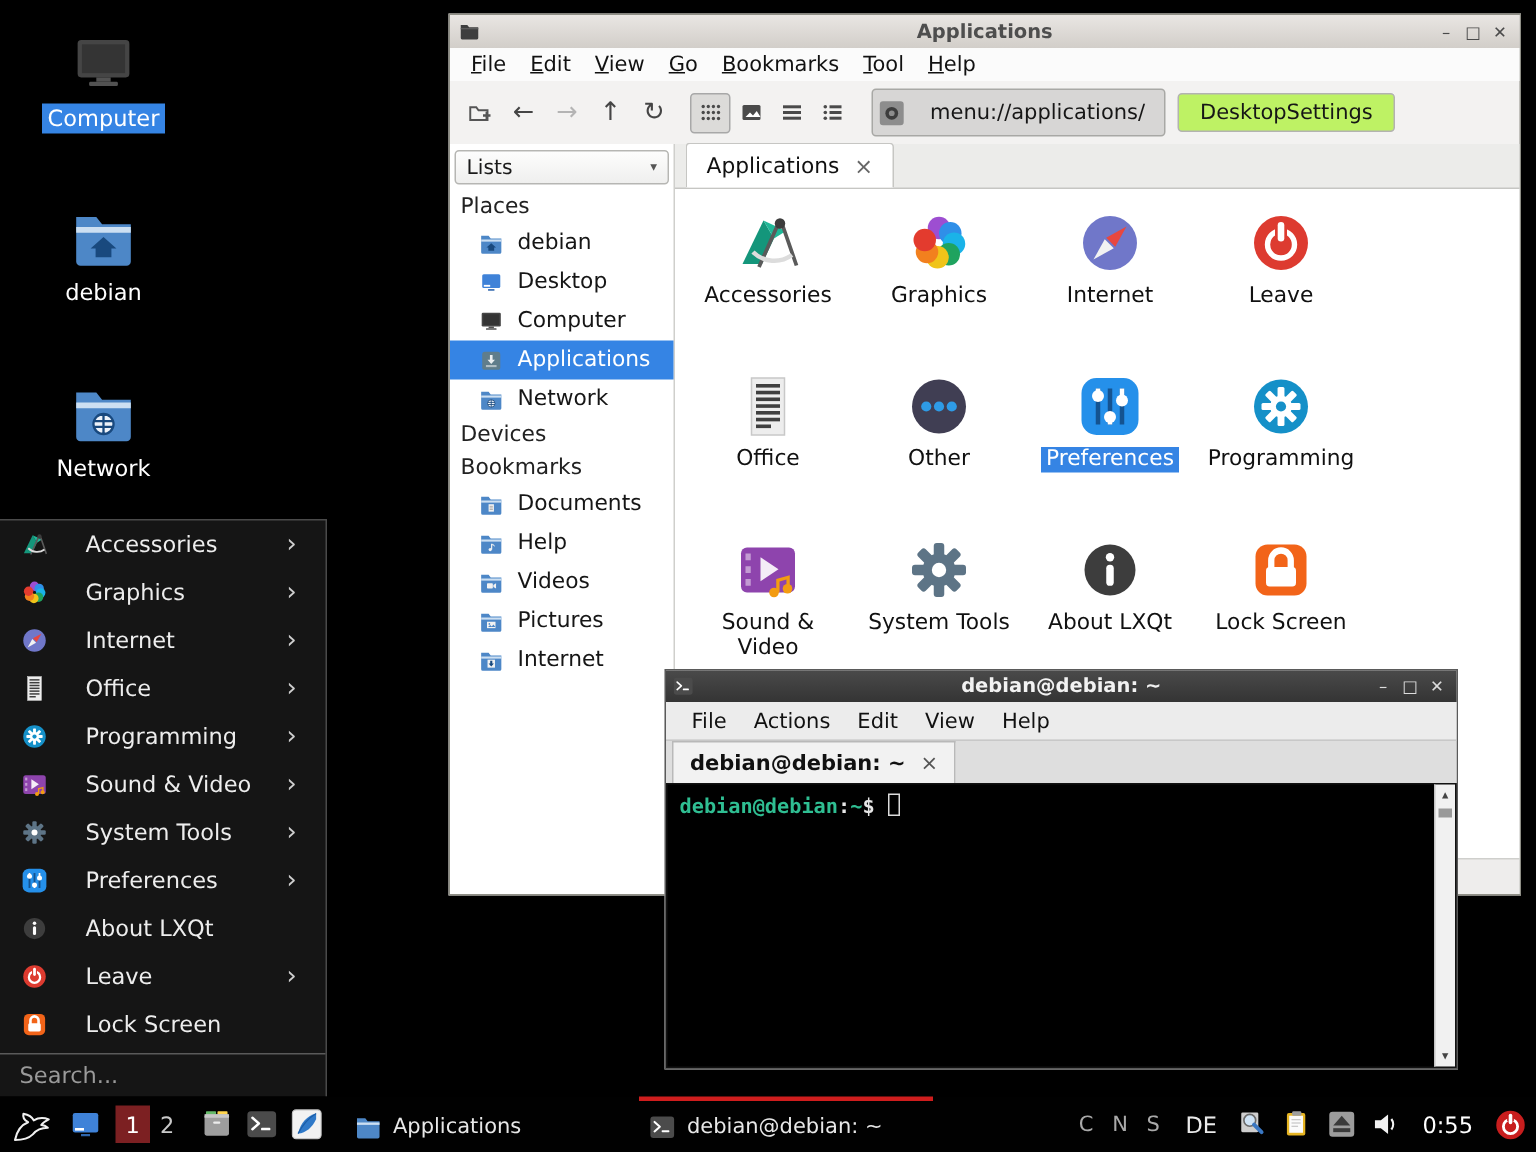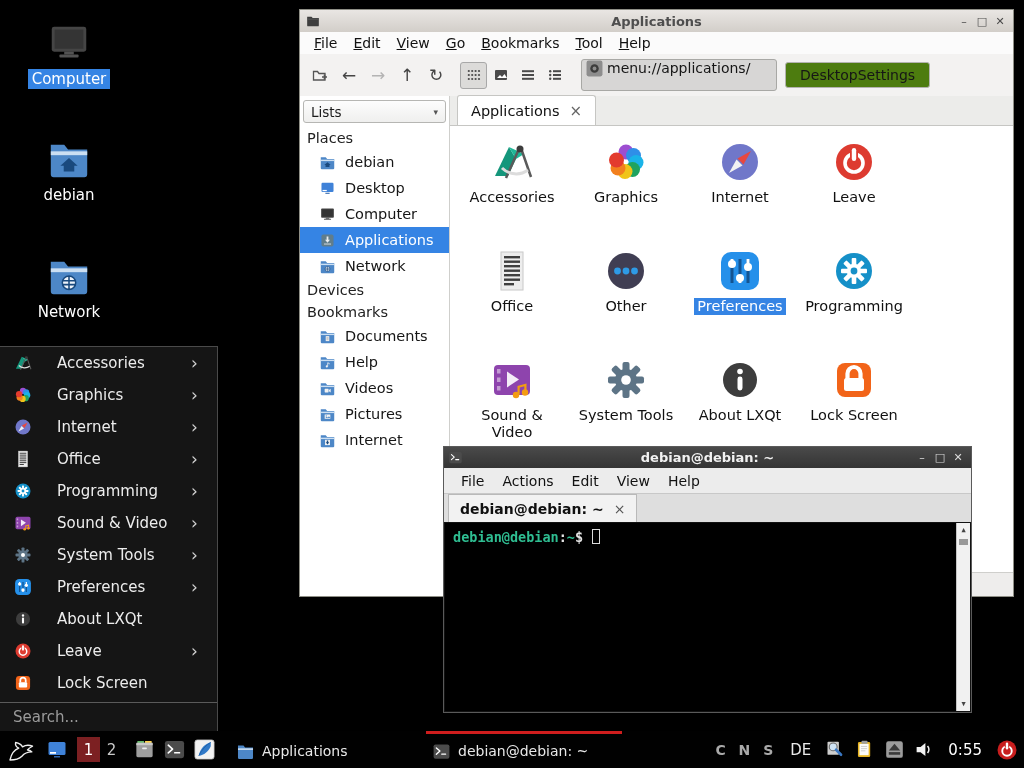--- a/index.html
+++ b/index.html
@@ -45,25 +45,25 @@
   .fm-toolbar { height:42px; display:flex; align-items:center; padding:0 7px; gap:3px; flex:0 0 42px; }
   .tbtn { width:26px; height:26px; display:flex; align-items:center; justify-content:center;
     font-size:17px; color:#454545; }
   .tbtn.disabled { color:#b4b4b4; }
   .tbtn svg { width:16px; height:16px; }
   .viewgroup { display:flex; margin-left:8px; }
   .vbtn { width:27px; height:27px; display:flex; align-items:center; justify-content:center; border:1px solid transparent; }
   .vbtn.pressed { background:#dcdbd9; border:1px solid #a8a8a8; border-radius:3px; }
   .vbtn svg { width:16px; height:16px; }
   .addressbar { margin-left:10px; width:196px; height:32px; background:#d7d6d5; border:1px solid #a8a8a5;
-    border-radius:3px; display:flex; align-items:flex-start; padding:0 4px; gap:4px; }
+    border-radius:3px; display:flex; align-items:center; padding:0 4px; gap:17px; }
   .addressbar svg { width:17px; height:17px; flex:0 0 17px; }
   .addressbar input { flex:1; min-width:0; border:none; outline:none; background:transparent;
     font-size:14px; color:#161616; font-family:inherit; }
-  .dsbtn { margin-left:5px; height:26px; padding:0 14px; background:#4d7c0f; border:1px solid #b3b3b0;
+  .dsbtn { margin-left:5px; height:26px; padding:0 14px; background:#bef264; border:1px solid #b3b3b0;
     border-radius:3px; font-size:14px; color:#161616; display:flex; align-items:center; }
   .fm-body { flex:1; display:flex; min-height:0; }
   .fm-sidebar { width:150px; background:#fff; border-right:1px solid #cfcfcc; padding-top:2px; }
   .combo { margin:2px 3px 4px 3px; height:23px; border:1px solid #b6b6b3; border-radius:3px;
     background:linear-gradient(#fdfdfd,#efefee); display:flex; align-items:center; padding:0 7px;
     font-size:13.5px; color:#1a1a1a; }
   .combo .cb-arrow { margin-left:auto; font-size:9px; color:#555; }
   .side-h { padding:3px 0 3px 7px; font-size:14.5px; color:#222; }
   .side-item { height:26px; display:flex; align-items:center; padding-left:19px; gap:9px;
     font-size:14.5px; color:#161616; }
@@ -117,21 +117,21 @@
   .ws { width:23px; height:25px; display:flex; align-items:center; justify-content:center; font-size:15px; color:#c9c9c9; }
   .ws.active { background:#7c2022; color:#fff; }
   .quick { display:flex; gap:7px; margin-left:10px; }
   .quick svg { width:23px; height:23px; }
   .tasks { display:flex; margin-left:14px; height:100%; }
   .task { width:196px; display:flex; align-items:center; gap:7px; padding:0 6px; font-size:14px;
     border-top:3px solid transparent; }
   .task svg { width:19px; height:19px; flex:0 0 19px; }
   .task.active { border-top-color:#cf1d1d; }
   .tray { margin-left:auto; display:flex; align-items:center; gap:9px; }
-  .kbd-ind { font-weight:bold; letter-spacing:4px; color:#a9a9a9; font-size:14px; }
+  .kbd-ind { font-weight:normal; letter-spacing:4px; color:#a9a9a9; font-size:14px; }
   .kbd-layout { color:#eaeaea; font-size:15px; margin:0 4px; }
   .tray svg { width:21px; height:21px; }
   .clock { font-size:15px; color:#fff; margin:0 4px; }
   .tb-power svg { width:24px; height:24px; }
 </style>
 </head>
 <body>
 
 <svg width="0" height="0" style="position:absolute">
   <defs>

